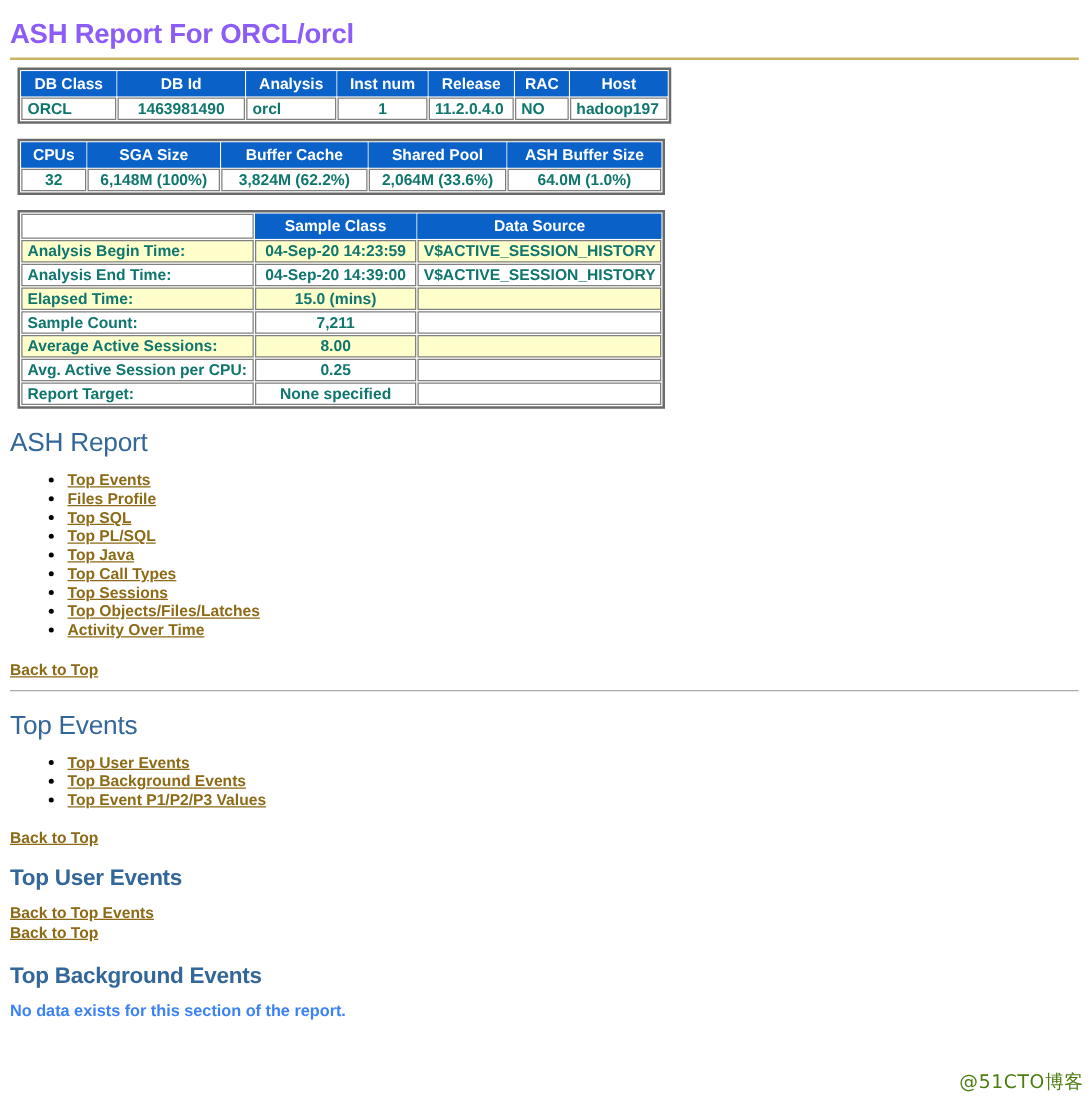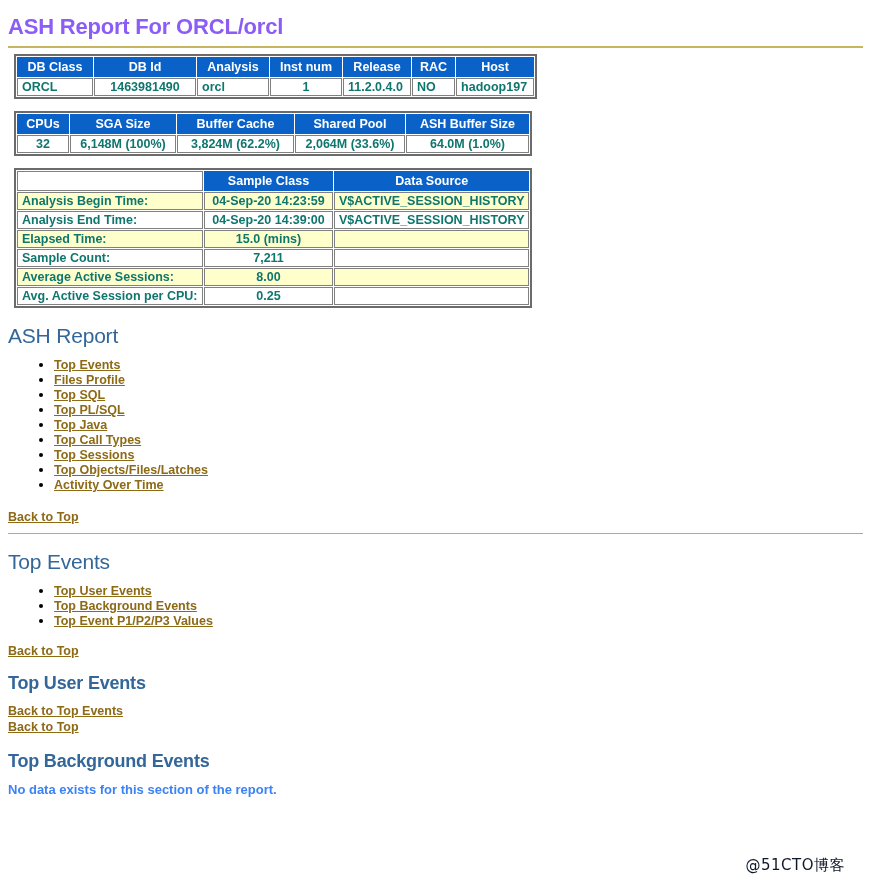--- a/index.html
+++ b/index.html
@@ -125,24 +125,24 @@
   .nodata {
     margin: 10px 0 0 0;
     font-size: 13px;
     font-weight: bold;
     color: #3b82f6;
   }
 
   
   .watermark {
     position: absolute;
-    right: 26px;
+    right: 4px;
     bottom: 18px;
     font-size: 15px;
-    color: #0f172a;
+    color: #4d7c0f;
     font-family: "DejaVu Sans", sans-serif;
     user-select: none;
     letter-spacing: 0.5px;
   }
 </style>
 </head>
 <body>
 
 <div class="page">
 
@@ -224,20 +224,25 @@
         <td class="src"></td>
       </tr>
       <tr>
         <td class="lbl alt">Average Active Sessions:</td>
         <td class="val alt">8.00</td>
         <td class="src alt"></td>
       </tr>
       <tr>
         <td class="lbl">Avg. Active Session per CPU:</td>
         <td class="val">0.25</td>
+        <td class="src"></td>
+      </tr>
+      <tr>
+        <td class="lbl">Report Target:</td>
+        <td class="val">None specified</td>
         <td class="src"></td>
       </tr>
     </tbody>
   </table>
 
   <h2 class="section-title">ASH Report</h2>
 
   <ul class="toc">
     <li><a class="link" href="#">Top Events</a></li>
     <li><a class="link" href="#">Files Profile</a></li>

